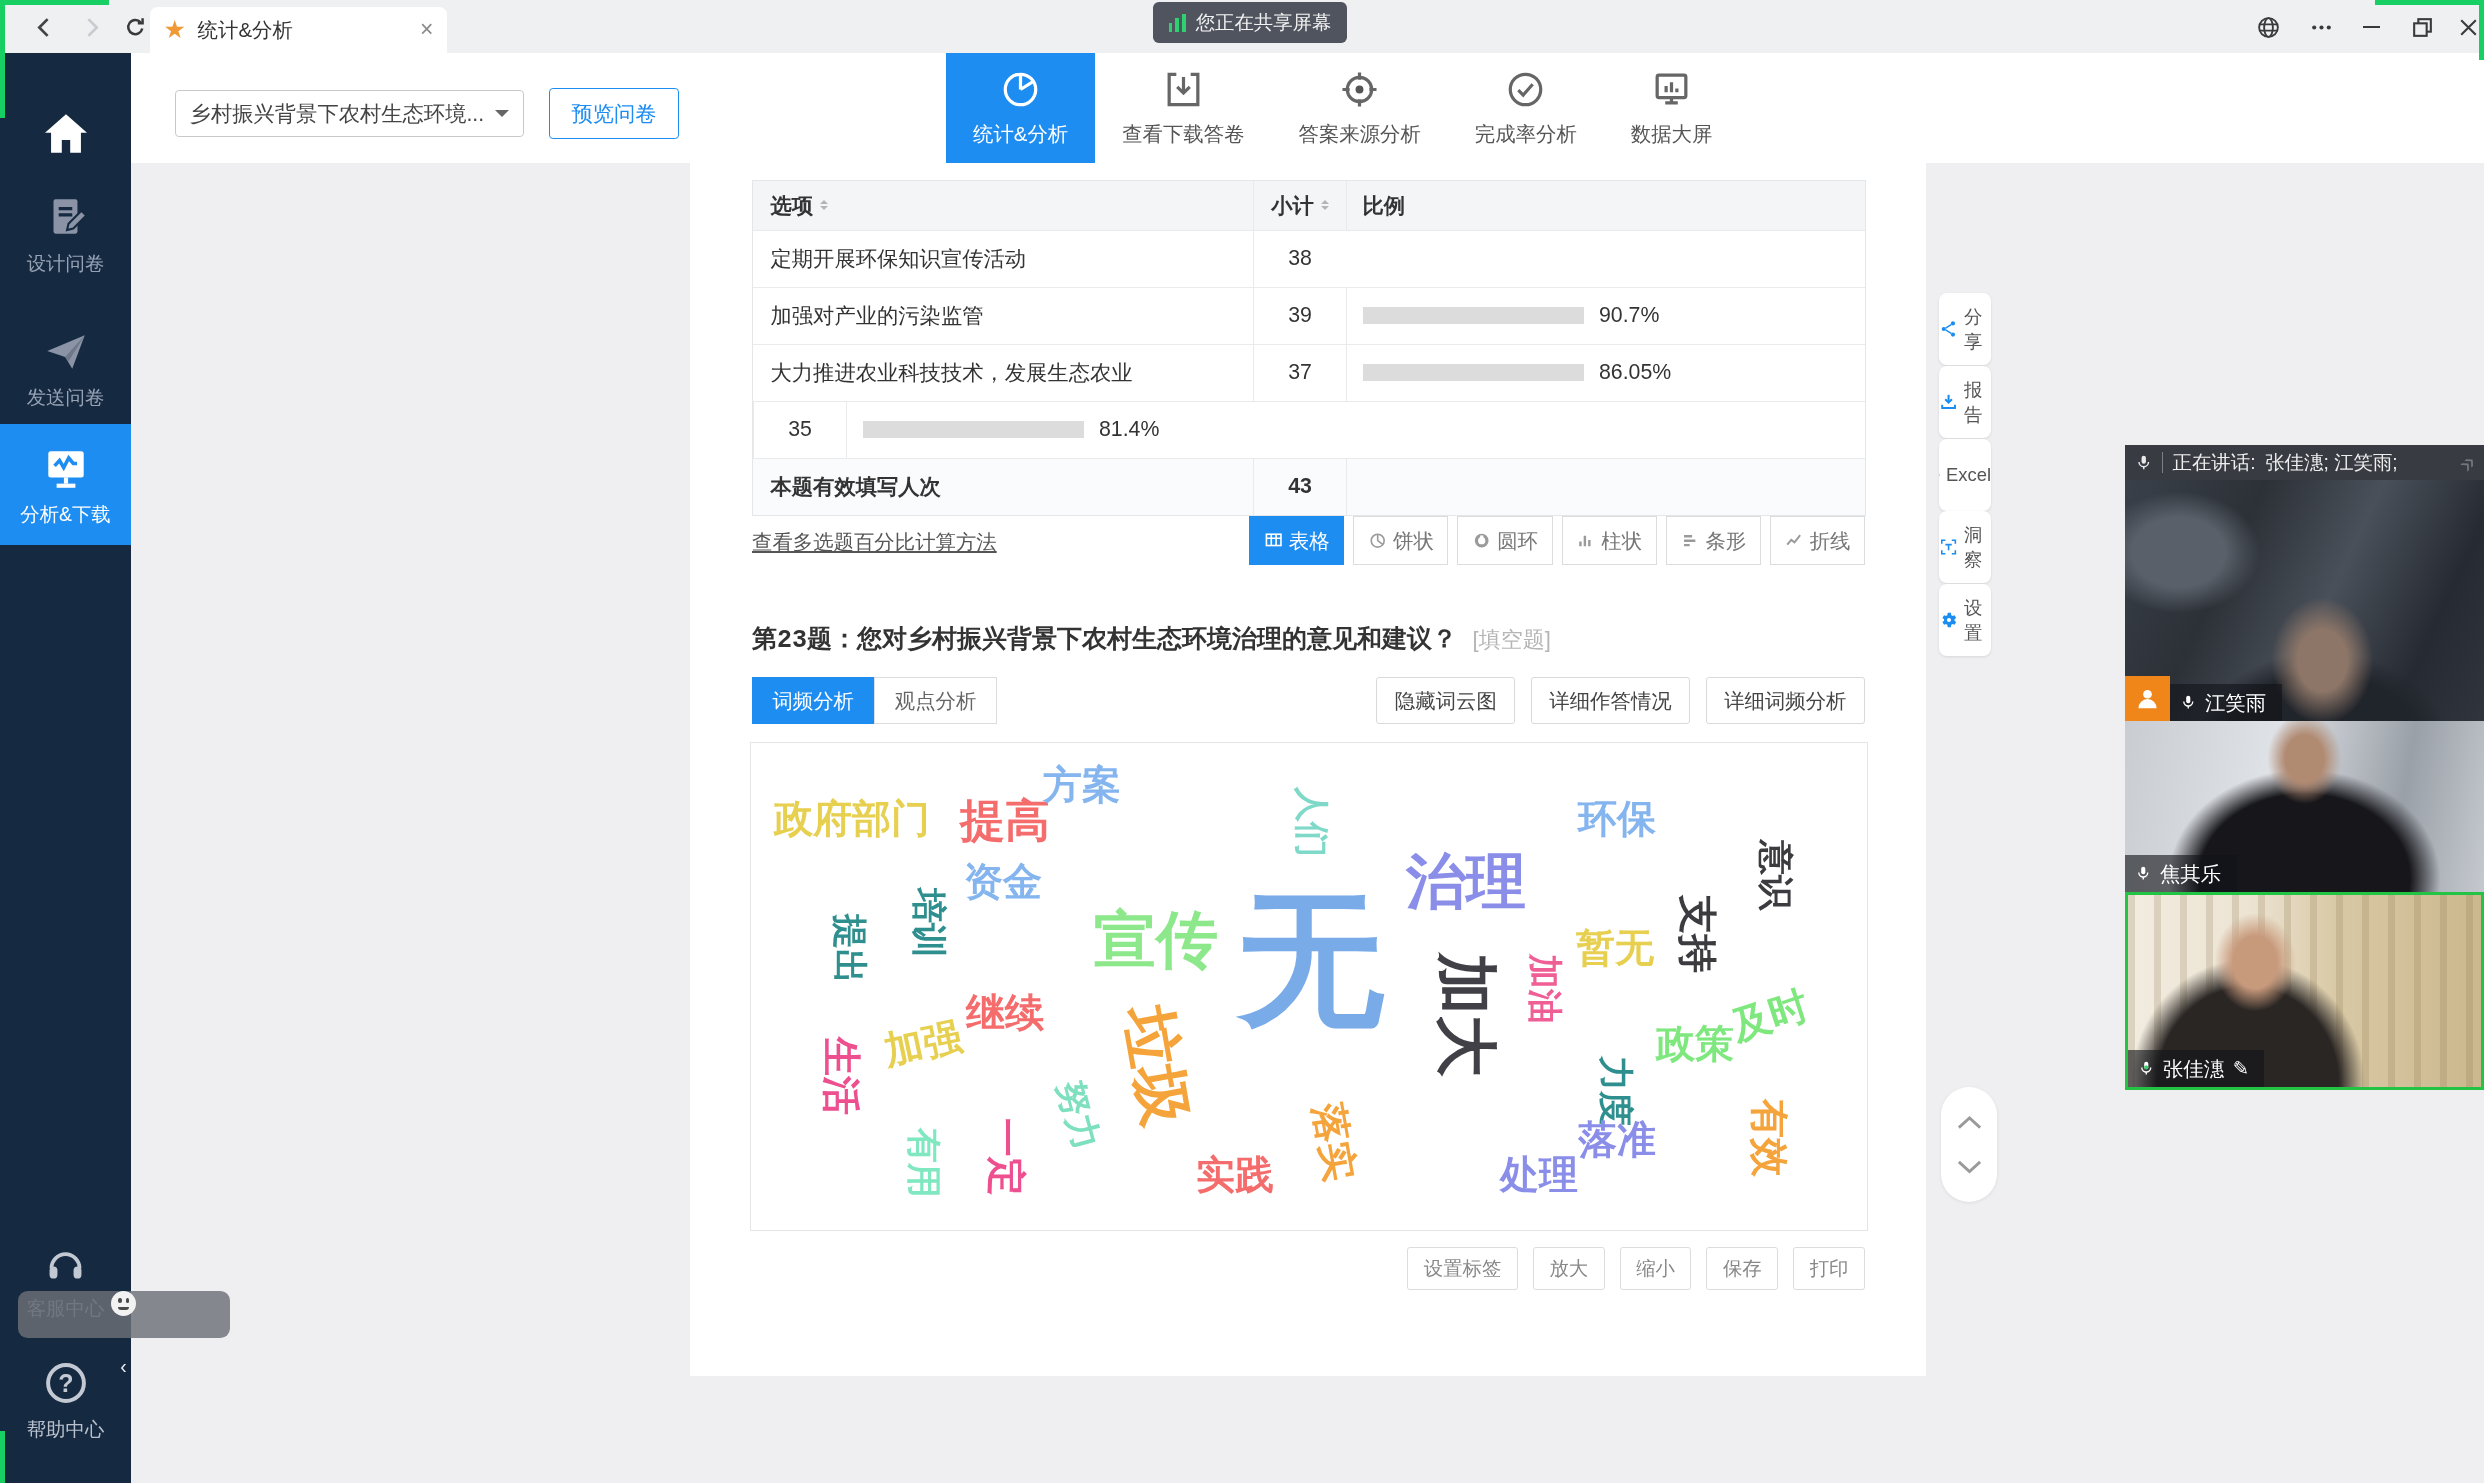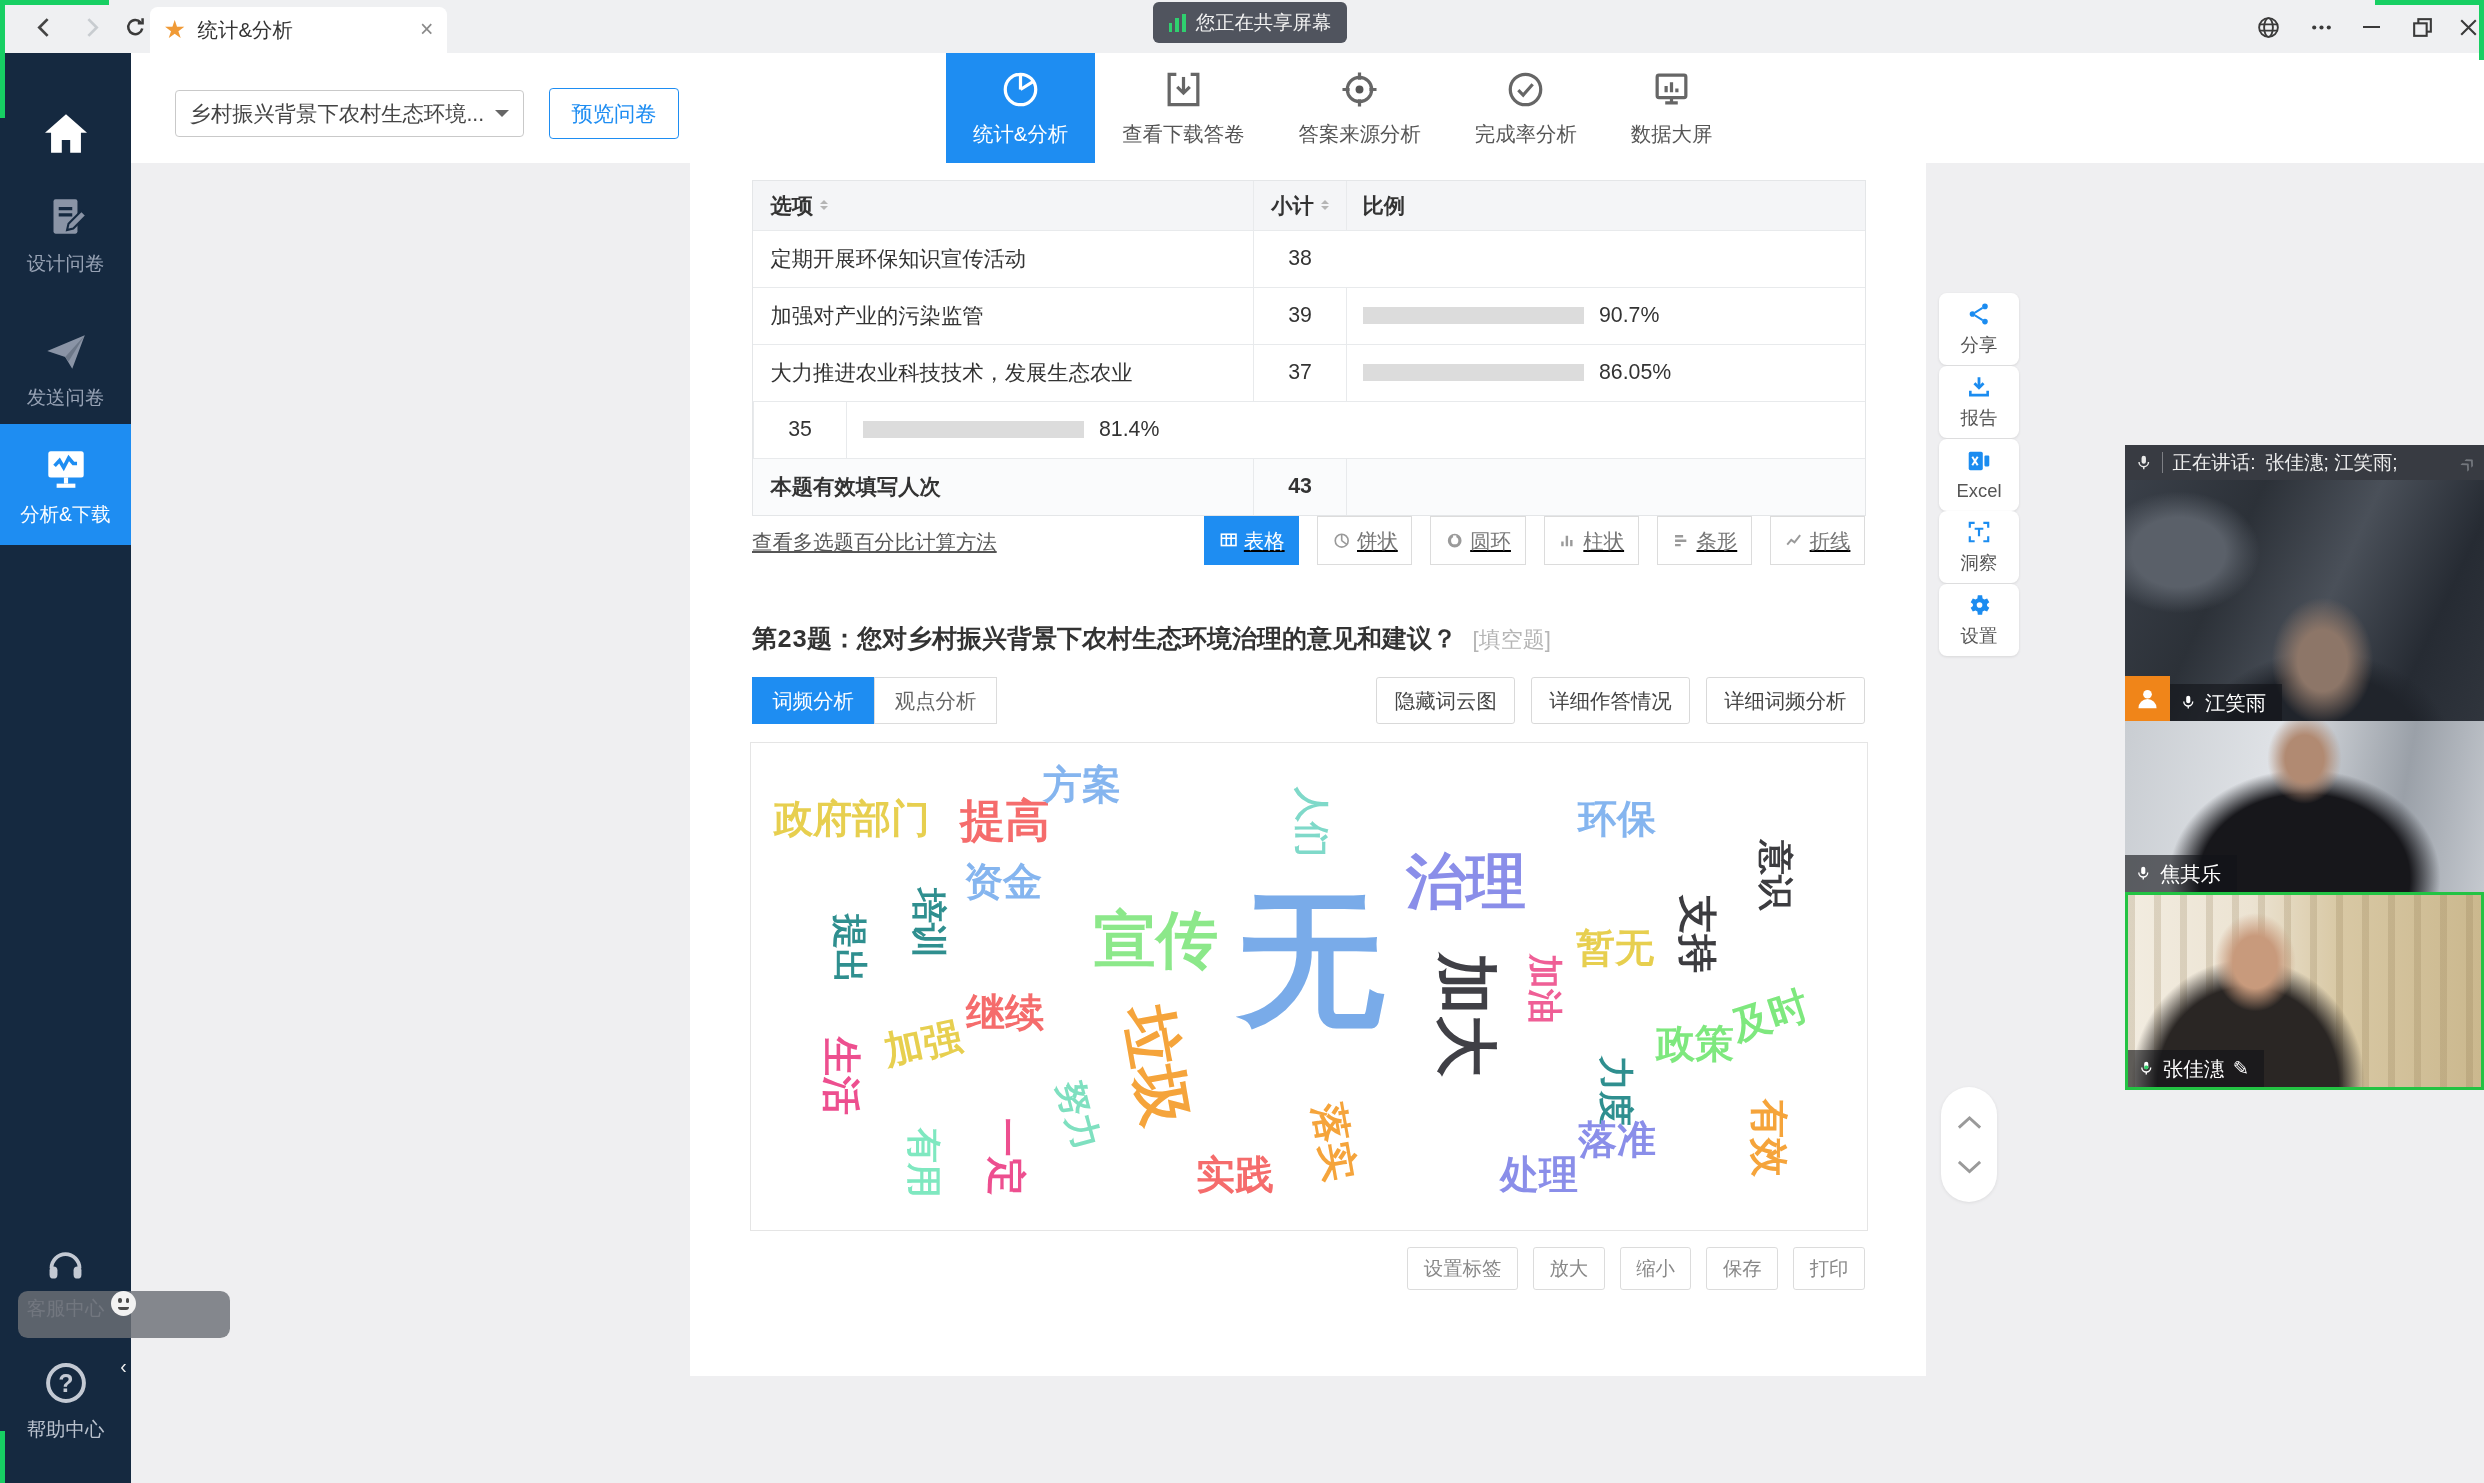--- a/index.html
+++ b/index.html
@@ -54,42 +54,42 @@
   .td1{width:500px;padding-left:17.5px;}
   .td2{width:93px;justify-content:center;border-left:1px solid #e8eaec;}
   .td3{flex:1;padding-left:15.5px;border-left:1px solid #e8eaec;}
   .sort{display:inline-flex;flex-direction:column;margin-left:6.8px;}
   .sort .st{width:0;height:0;border:4.9px solid transparent;border-bottom-color:#b5b5b5;margin-bottom:2.9px;}
   .sort .sb{width:0;height:0;border:4.9px solid transparent;border-top-color:#b5b5b5;}
   .bartrack{width:221px;height:17.5px;background:#dcdcdc;margin-right:15.5px;}
   .barfill{height:100%;background:#2b8ced;}
 
   .calc-link{position:absolute;left:62px;top:365px;font-size:20.4px;color:#555;text-decoration:underline;cursor:pointer;}
-  .chart-switch{position:absolute;right:61px;top:353px;display:flex;gap:18px;text-decoration:underline;}
+  .chart-switch{position:absolute;right:61px;top:353px;display:flex;gap:9px;}
   .cs-btn{height:47px;padding:0 13.6px;border:1px solid #dcdcdc;background:#fff;color:#777;font-size:20.4px;display:flex;align-items:center;gap:5.8px;cursor:pointer;}
   .cs-btn svg{stroke:#9a9a9a;}
   .cs-btn.active{background:#1e8df2;border-color:#1e8df2;color:#fff;}
   .cs-btn.active svg{stroke:#fff;}
 
   .q-title-row{position:absolute;left:62px;top:459px;display:flex;align-items:baseline;gap:15.5px;}
   .q-title{font-size:25px;font-weight:bold;color:#333;font-family:Liberation Mono, monospace;}
   .q-tag{font-size:22px;color:#b5b5b5;}
   .an-tabs{position:absolute;left:62px;top:514px;display:flex;}
   .an-tab{height:45px;padding:0 19.4px;display:flex;align-items:center;font-size:20.4px;background:#fff;border:1px solid #dcdcdc;color:#666;cursor:pointer;}
   .an-tab.active{background:#1e8df2;border-color:#1e8df2;color:#fff;}
   .q-btns{position:absolute;right:61px;top:514px;display:flex;gap:15.5px;margin-left:12px;}
   .q-btn{height:45px;padding:0 17.5px;border:1px solid #d9d9d9;border-radius:2.9px;background:#fff;color:#444;font-size:20.4px;display:flex;align-items:center;cursor:pointer;}
 
   .cloud-box{position:absolute;left:60px;top:579px;width:1116px;height:487px;border:1px solid #e5e5e5;background:#fff;overflow:hidden;}
   .w{position:absolute;white-space:nowrap;font-weight:bold;transform:translate(-50%,-50%);}
   .cloud-toolbar{position:absolute;right:61px;top:1084px;display:flex;gap:15px;text-align:right;}
   .ct-btn{height:41px;padding:0 15.5px;border:1px solid #dcdcdc;border-radius:2.9px;background:#fff;color:#888;font-size:19.4px;display:flex;align-items:center;cursor:pointer;}
 
   
-  .tool-card{position:absolute;left:1939px;width:80px;height:72px;background:#fff;border-radius:7.8px;box-shadow:0 1px 2.9px rgba(0,0,0,.10);display:flex;flex-direction:column;align-items:center;justify-content:center;gap:5.8px;cursor:pointer;}
+  .tool-card{position:absolute;left:1939px;width:52px;height:72px;background:#fff;border-radius:7.8px;box-shadow:0 1px 2.9px rgba(0,0,0,.10);display:flex;flex-direction:row;align-items:center;justify-content:center;gap:5.8px;cursor:pointer;}
   .tool-card .tl{font-size:18.4px;color:#555;}
   .chev-pill{position:absolute;left:1941px;top:1087px;width:56px;height:115px;background:#fff;border-radius:29px;box-shadow:0 1px 3.9px rgba(0,0,0,.08);display:flex;flex-direction:column;align-items:center;justify-content:space-around;padding:13.6px 0;box-sizing:border-box;}
   .chev-pill svg{cursor:pointer;}
 
   
   .meeting{position:absolute;left:2125px;top:445px;width:359px;}
   .m-head{height:35px;background:rgba(45,48,54,.94);display:flex;align-items:center;gap:9.7px;padding:0 9.7px;box-sizing:border-box;}
   .m-head .mtxt{color:#eee;font-size:19.4px;white-space:nowrap;}
   .m-div{width:1px;height:21.3px;background:rgba(255,255,255,.35);}
   .m-collapse{margin-left:auto;color:#8c9096;font-size:25px;transform:rotate(-45deg);opacity:.7;cursor:pointer;}

